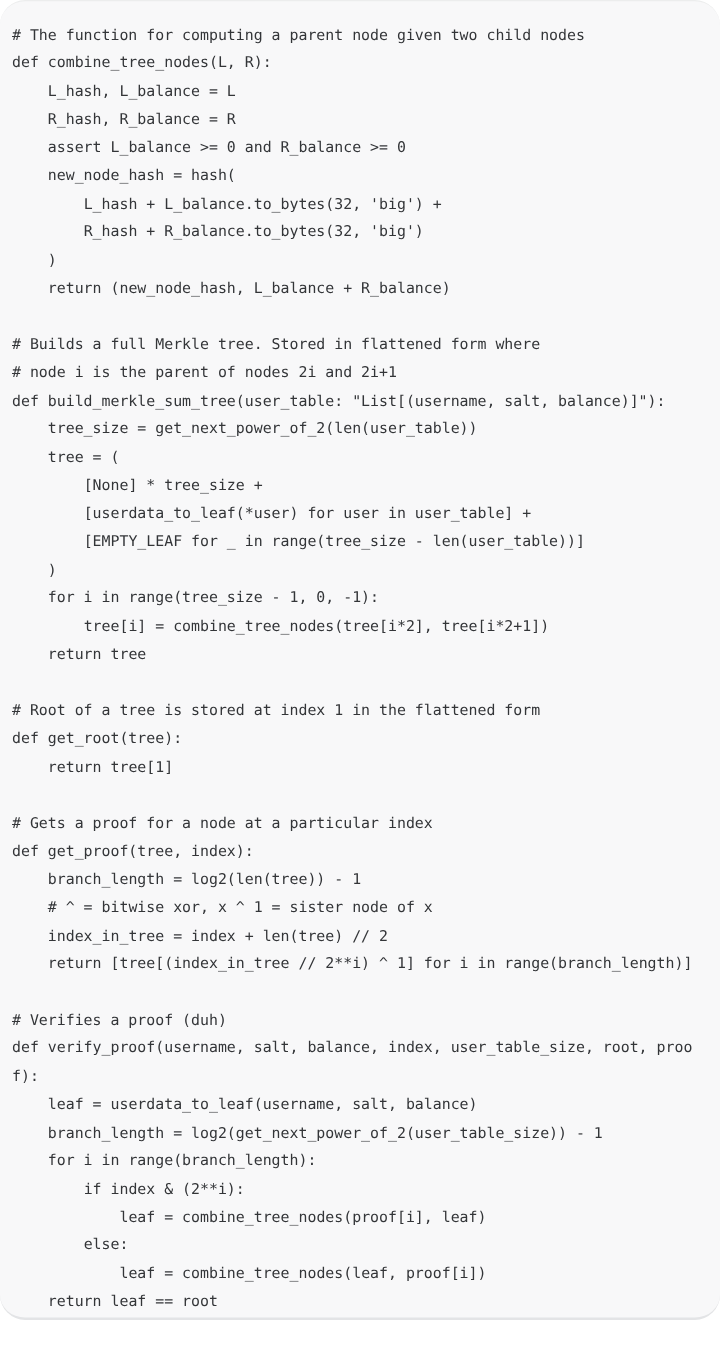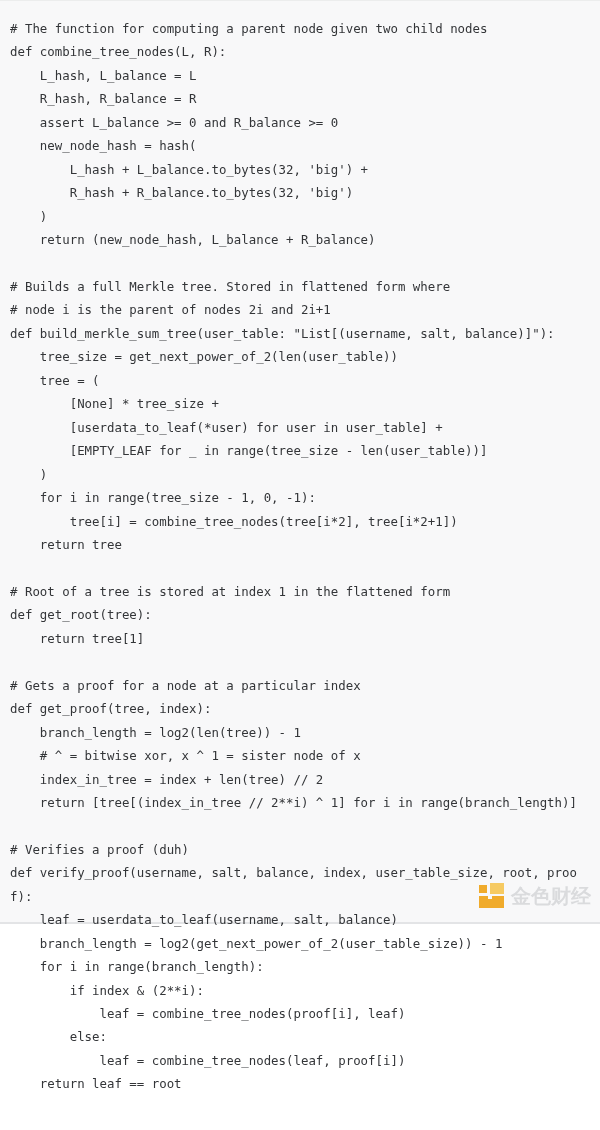--- a/index.html
+++ b/index.html
@@ -11,25 +11,26 @@
     width: 600px;
     height: 1130px;
     overflow: hidden;
     font-family: "DejaVu Sans Mono", "Liberation Mono", monospace;
   }
 
   #code-panel {
     position: relative;
     box-sizing: border-box;
     width: 600px;
-    height: 924px;
+    height: 1100px;
     background: #f8f8f9;
     border-top: 1px solid #eceded;
     border-bottom: 2px solid #e3e4e6;
     padding: 16px 8px 8px 10px;
+    border-radius: 21px;
   }
 
   #code-block {
     margin: 0;
     padding: 0;
     font-family: "DejaVu Sans Mono", "Liberation Mono", monospace;
     font-size: 12.4px;
     line-height: 23.45px;
     color: #333538;
     white-space: pre-wrap;
@@ -134,23 +135,14 @@
 def verify_proof(username, salt, balance, index, user_table_size, root, proof):
     leaf = userdata_to_leaf(username, salt, balance)
     branch_length = log2(get_next_power_of_2(user_table_size)) - 1
     for i in range(branch_length):
         if index &amp; (2**i):
             leaf = combine_tree_nodes(proof[i], leaf)
         else:
             leaf = combine_tree_nodes(leaf, proof[i])
     return leaf == root</pre>
 
-  <div id="watermark">
-    <span class="wm-mark">
-      <span class="sq-tl"></span>
-      <span class="sq-tr"></span>
-      <span class="sq-bot"></span>
-      <span class="sq-notch"></span>
-    </span>
-    <span class="wm-text">金色财经</span>
-  </div>
 
 </div>
 
 </body></html>

